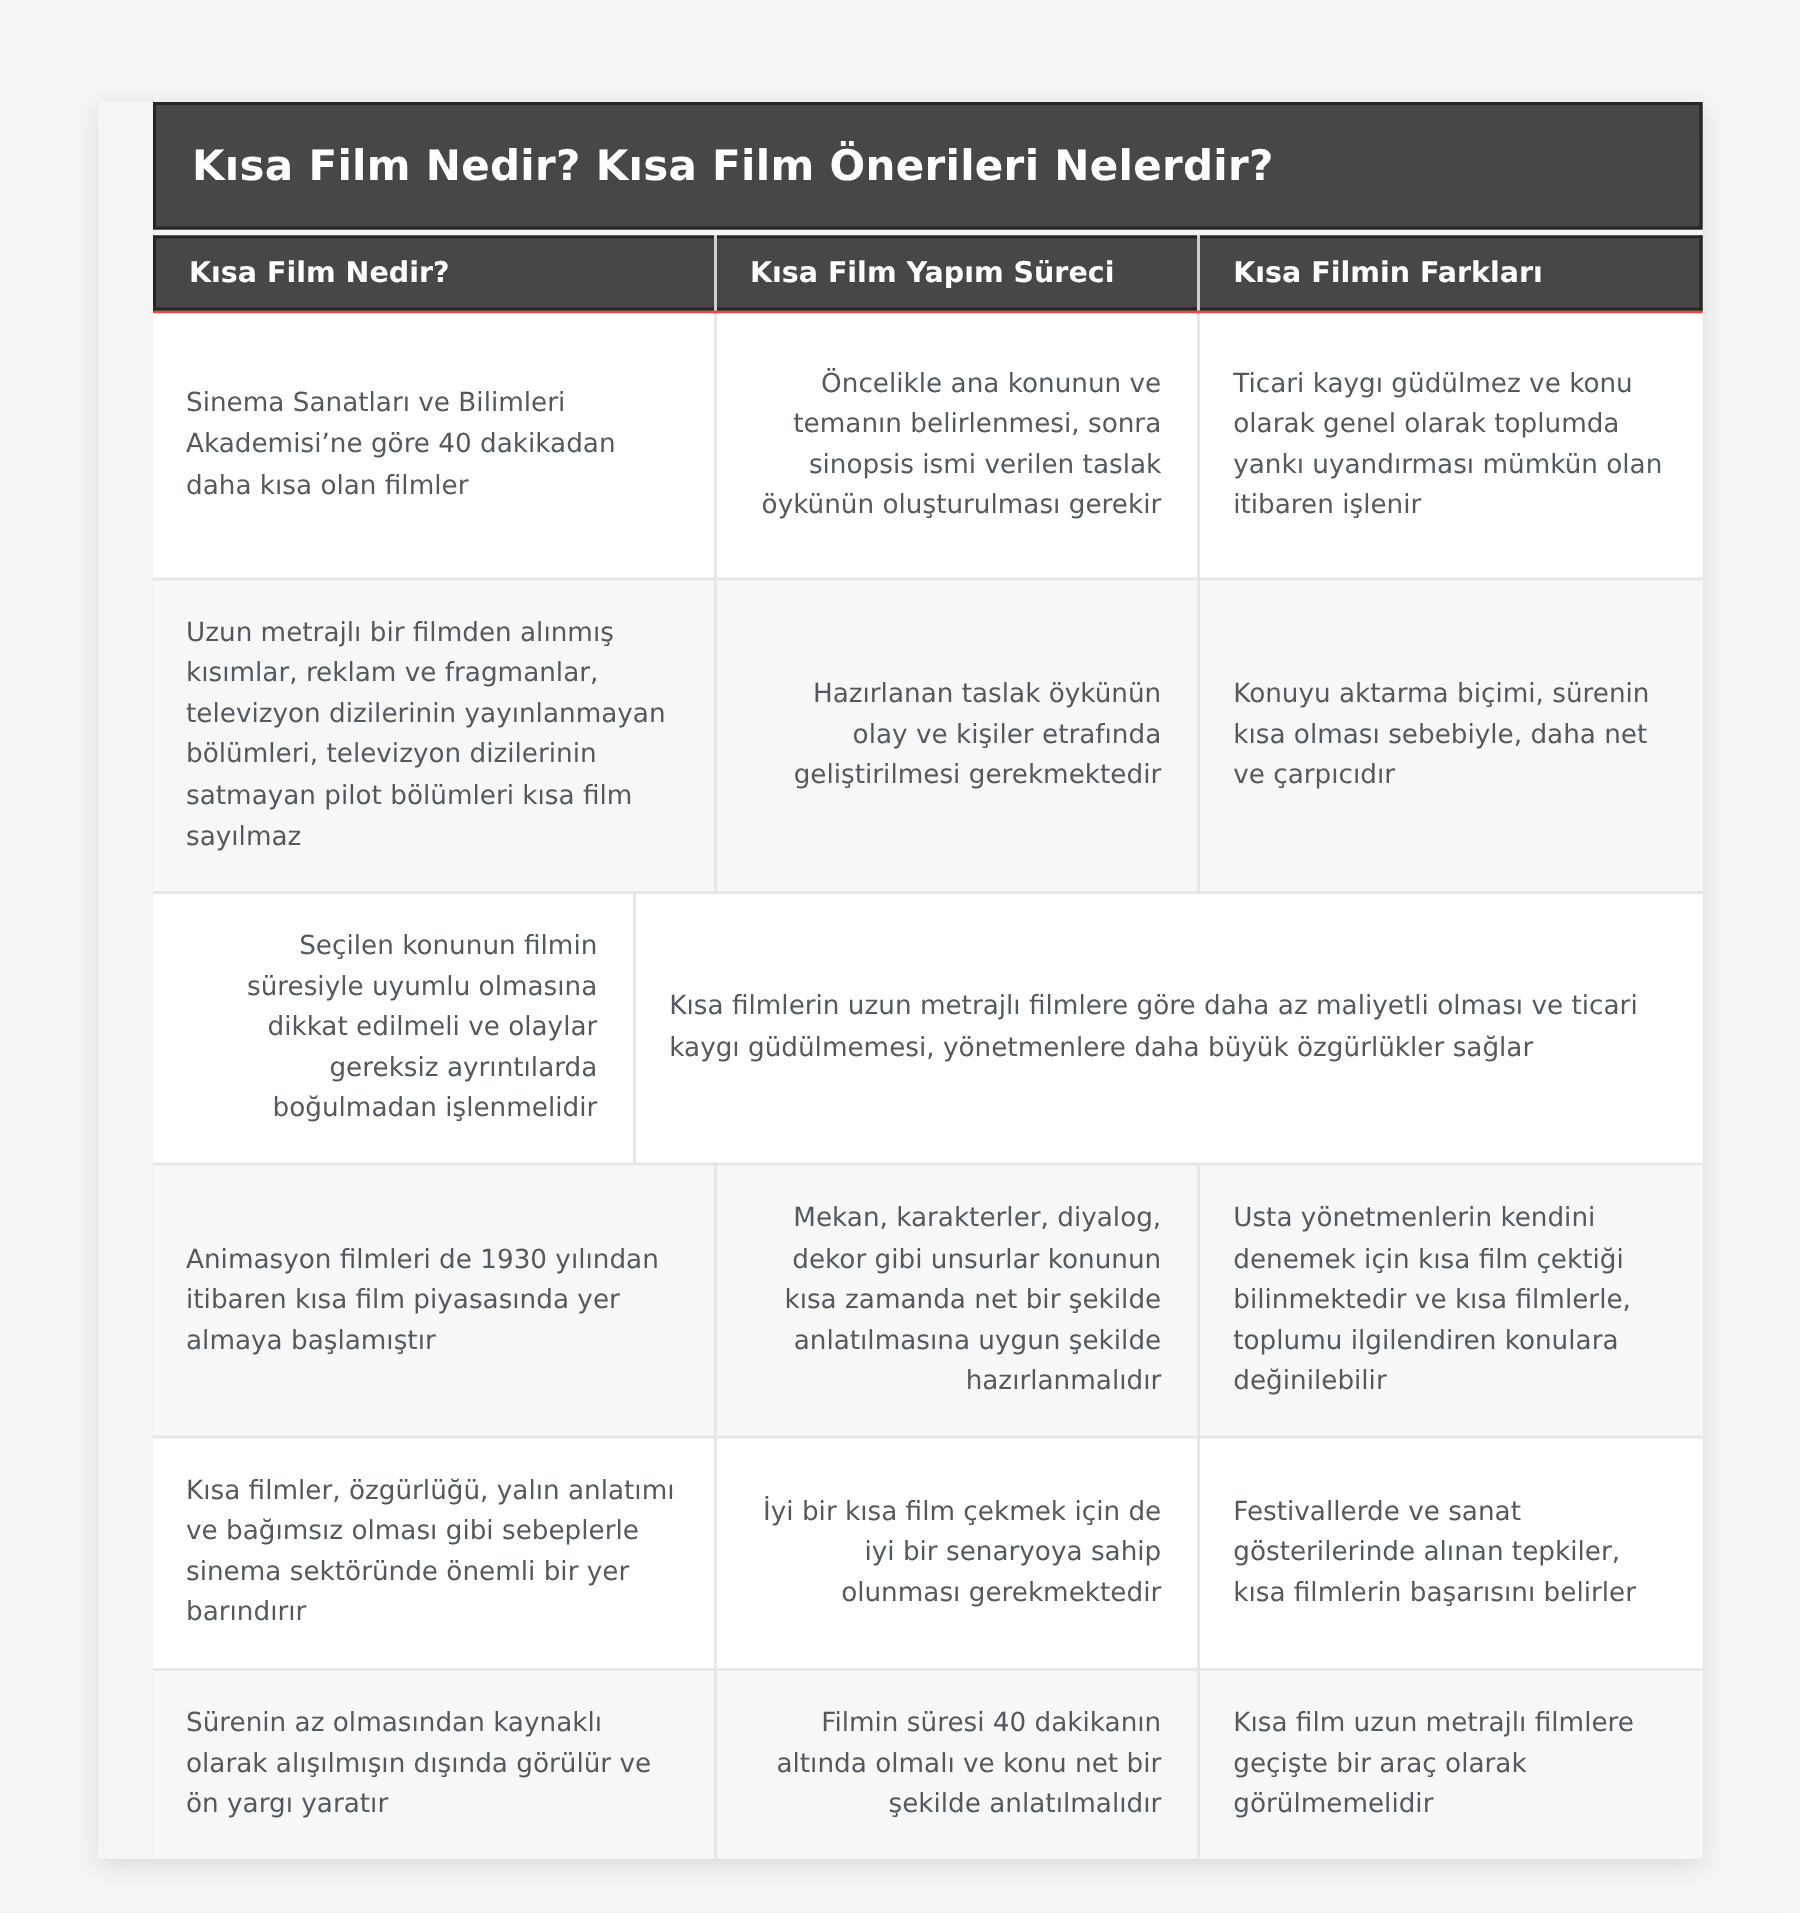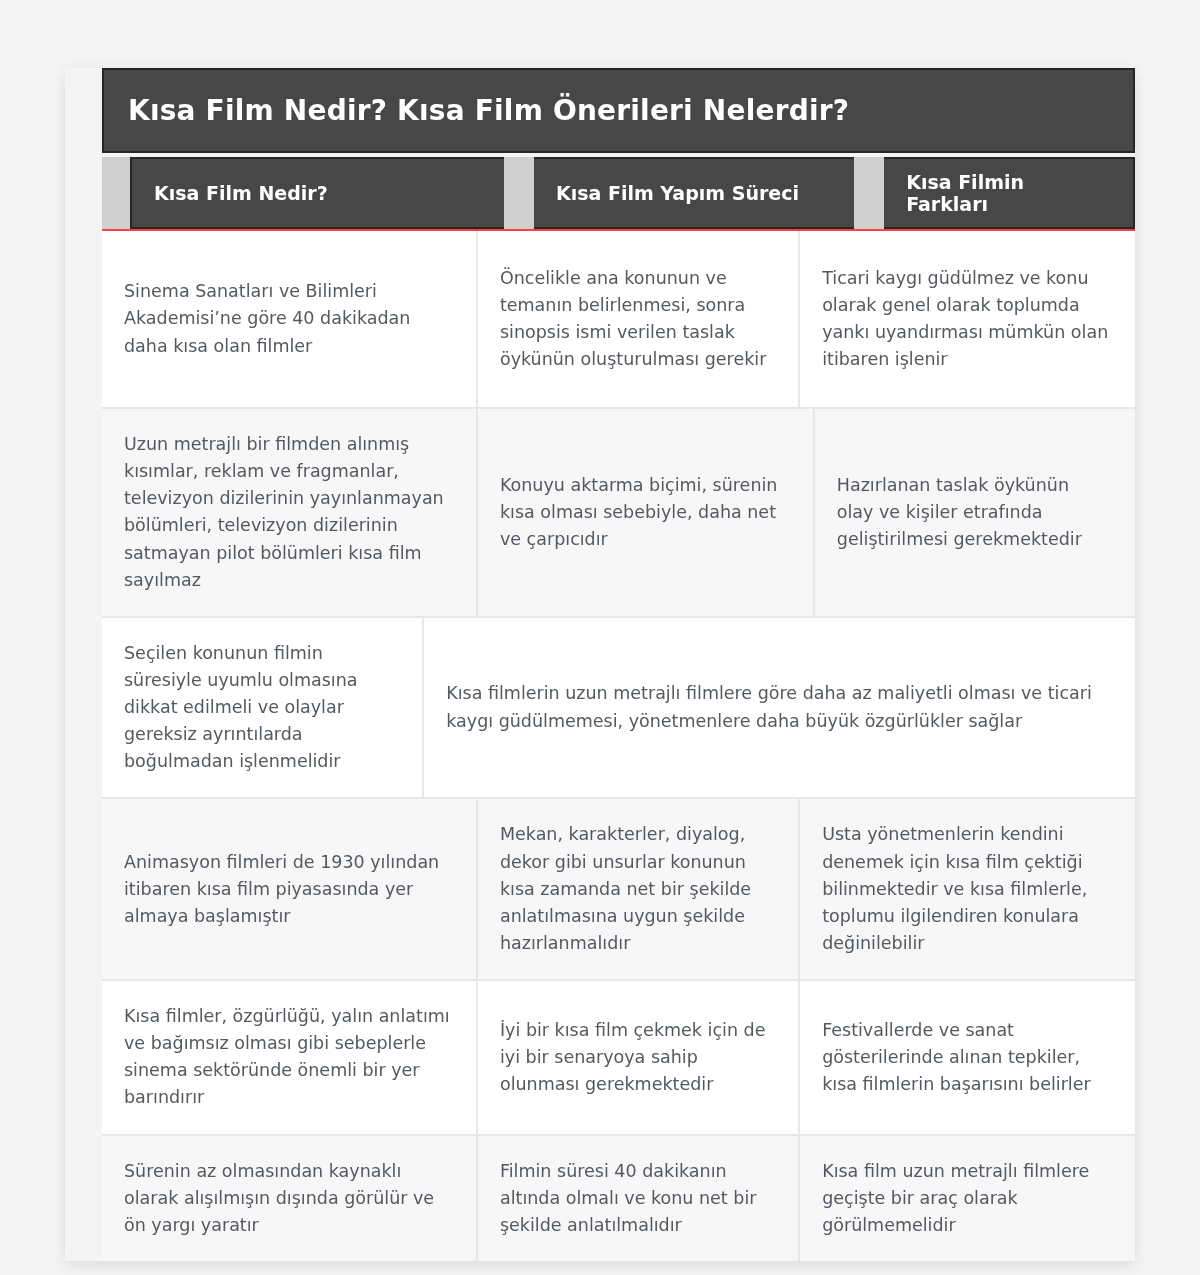--- a/index.html
+++ b/index.html
@@ -50,21 +50,20 @@
   .head-cell {
     background: #474747;
     border-top: 2px solid #262626;
     border-bottom: 2px solid #262626;
     color: #ffffff;
     font-size: 19px;
     font-weight: bold;
     padding: 12px 22px;
     display: flex;
     align-items: center;
-    margin-left: 28px;
   }
   .head-cell:first-child  { border-left: 2px solid #262626; }
   .head-cell:last-child   { border-right: 2px solid #262626; }
 
   
   .body-grid {
     background: #e7e7e8;
     display: flex;
     flex-direction: column;
     gap: 2px;
@@ -79,21 +78,21 @@
     align-items: center;
     padding: 22px 24px 22px 22px;
     font-size: 17.5px;
     line-height: 1.55;
     color: #54595f;
     background: #ffffff;
   }
   .body-row.alt .body-cell { background: #f7f7f8; }
 
   .col-0 { width: 36.2%; flex: 0 0 auto; }
-  .col-1 { width: 31.0%; flex: 0 0 auto; }
+  .col-1 { width: 31.0%; flex: 0 0 auto; text-align: right; }
   .col-2 { width: 32.8%; flex: 1 1 auto; }
 
   .body-row.r0 { min-height: 176px; }
   .body-row.r1 { min-height: 184px; }
   .body-row.r2 { min-height: 170px; }
   .body-row.r3 { min-height: 160px; }
   .body-row.r4 { min-height: 134px; }
   .body-row.r5 { min-height: 114px; }
 </style>
 </head>
@@ -122,25 +121,25 @@
               <span>Öncelikle ana konunun ve temanın belirlenmesi, sonra sinopsis ismi verilen taslak öykünün oluşturulması gerekir</span>
             </div>
             <div class="body-cell col-2">
               <span>Ticari kaygı güdülmez ve konu olarak genel olarak toplumda yankı uyandırması mümkün olan itibaren işlenir</span>
             </div>
           </div>
           <div class="body-row r1 alt">
             <div class="body-cell col-0">
               <span>Uzun metrajlı bir filmden alınmış kısımlar, reklam ve fragmanlar, televizyon dizilerinin yayınlanmayan bölümleri, televizyon dizilerinin satmayan pilot bölümleri kısa film sayılmaz</span>
             </div>
+            <div class="body-cell col-1">
+              <span>Hazırlanan taslak öykünün olay ve kişiler etrafında geliştirilmesi gerekmektedir</span>
+            </div>
             <div class="body-cell col-2">
               <span>Konuyu aktarma biçimi, sürenin kısa olması sebebiyle, daha net ve çarpıcıdır</span>
-            </div>
-            <div class="body-cell col-1">
-              <span>Hazırlanan taslak öykünün olay ve kişiler etrafında geliştirilmesi gerekmektedir</span>
             </div>
           </div>
           <div class="body-row r2">
             <div class="body-cell col-1">
               <span>Seçilen konunun filmin süresiyle uyumlu olmasına dikkat edilmeli ve olaylar gereksiz ayrıntılarda boğulmadan işlenmelidir</span>
             </div>
             <div class="body-cell col-2">
               <span>Kısa filmlerin uzun metrajlı filmlere göre daha az maliyetli olması ve ticari kaygı güdülmemesi, yönetmenlere daha büyük özgürlükler sağlar</span>
             </div>
           </div>

